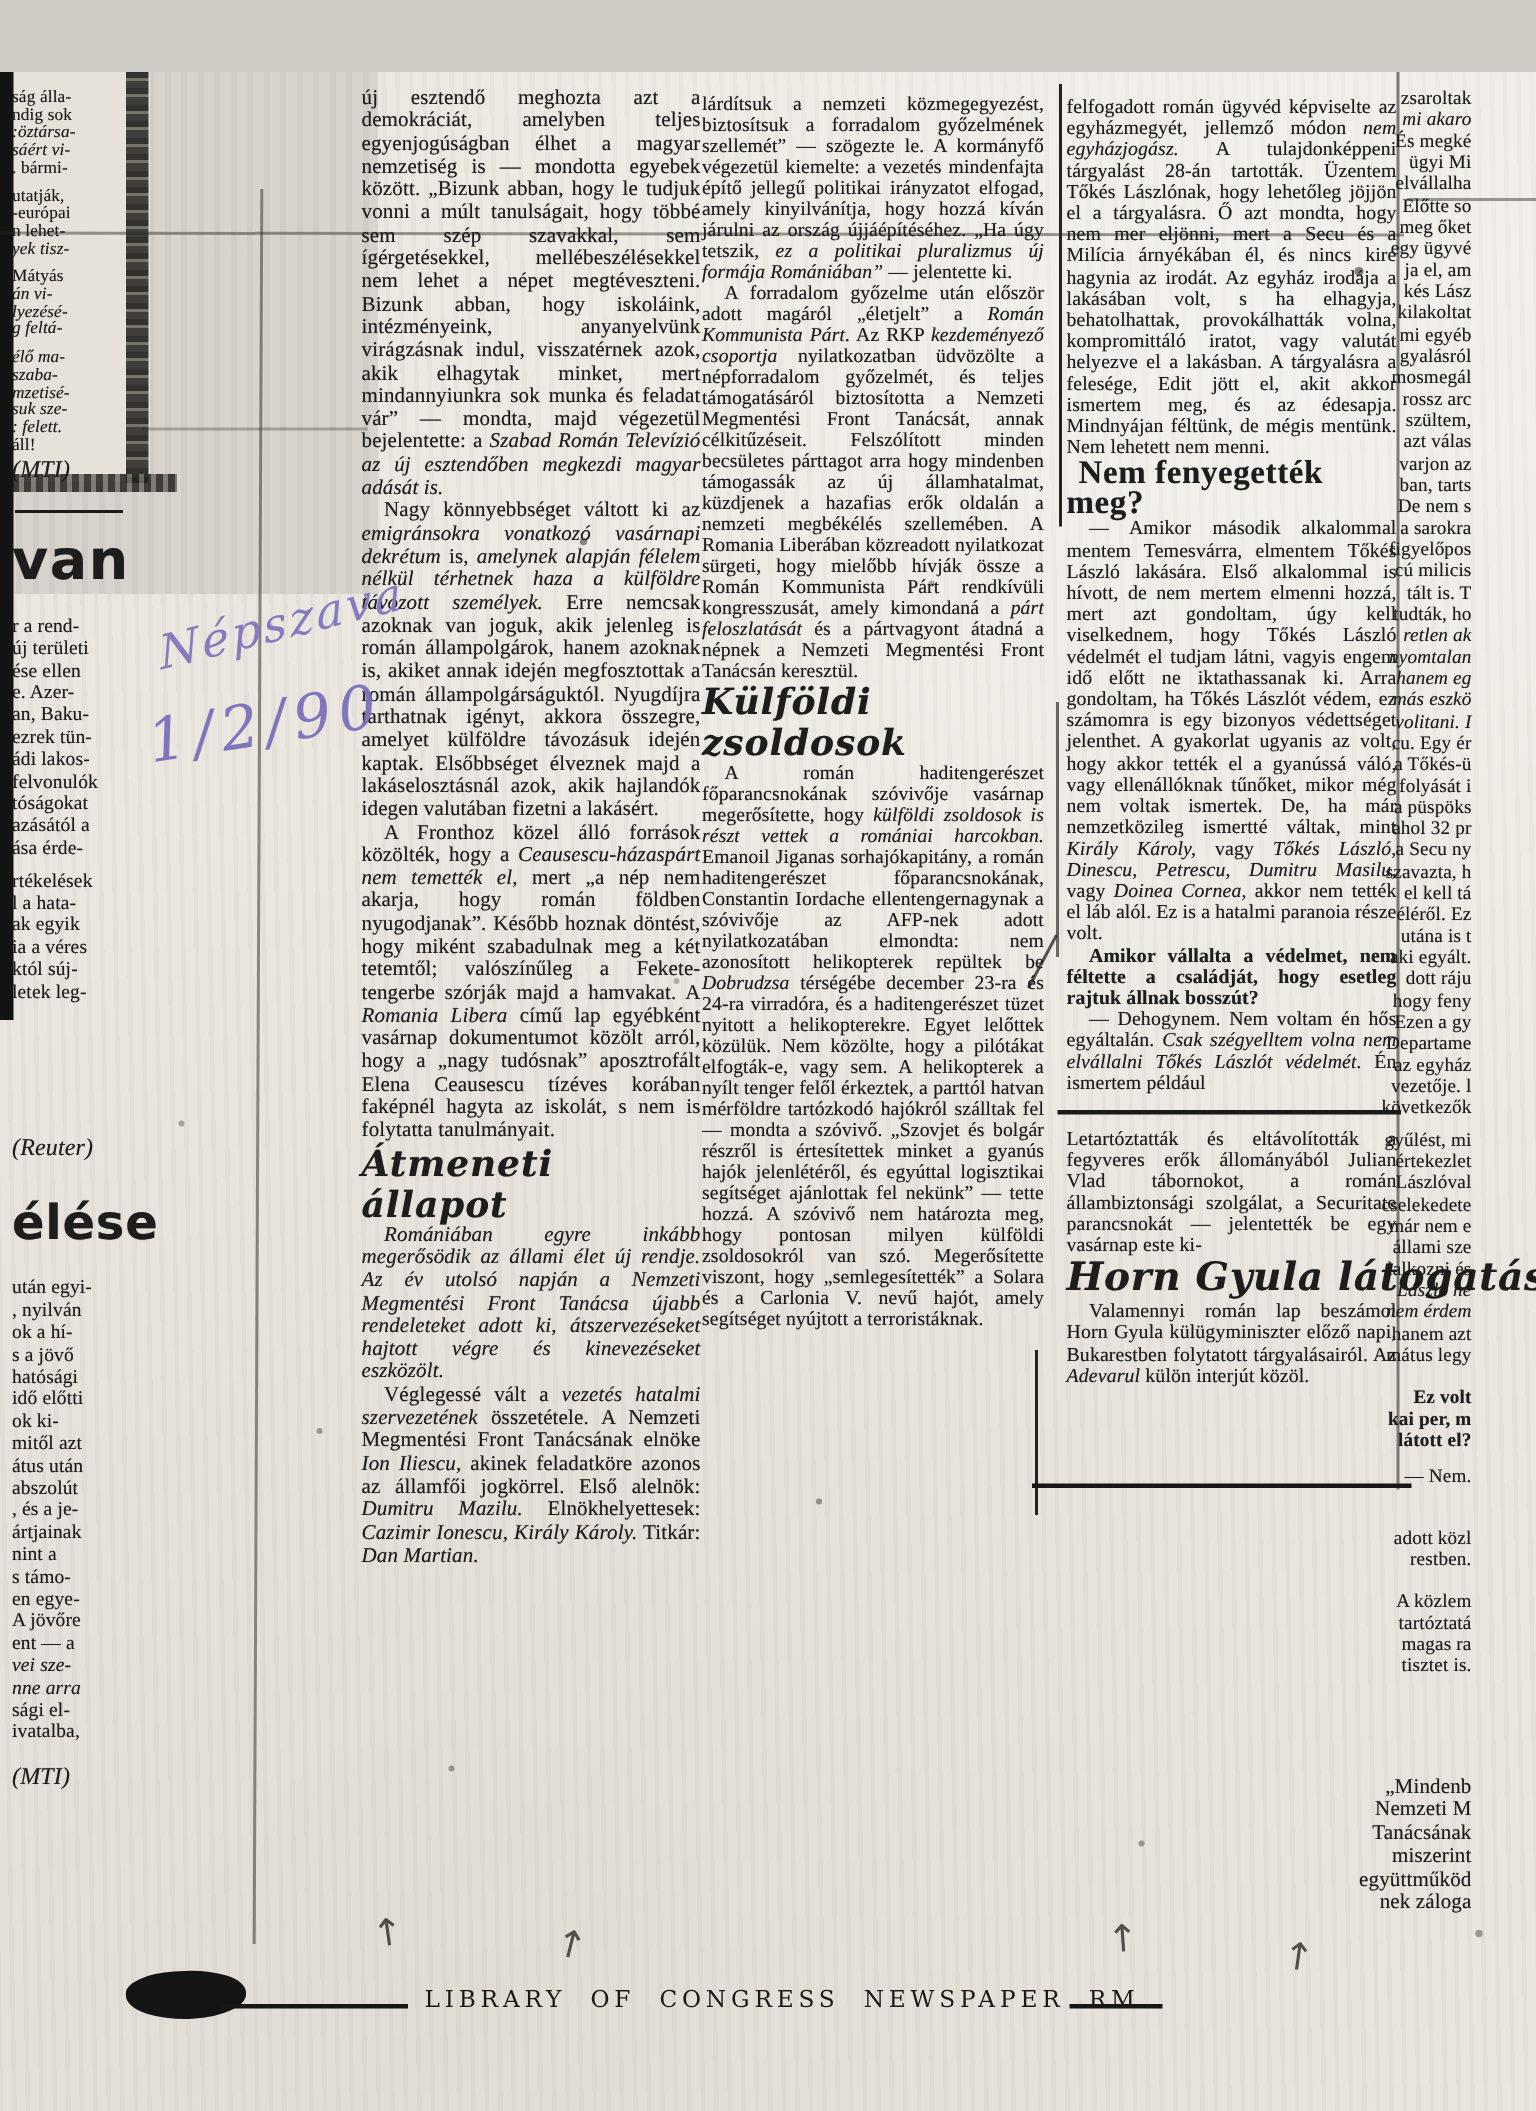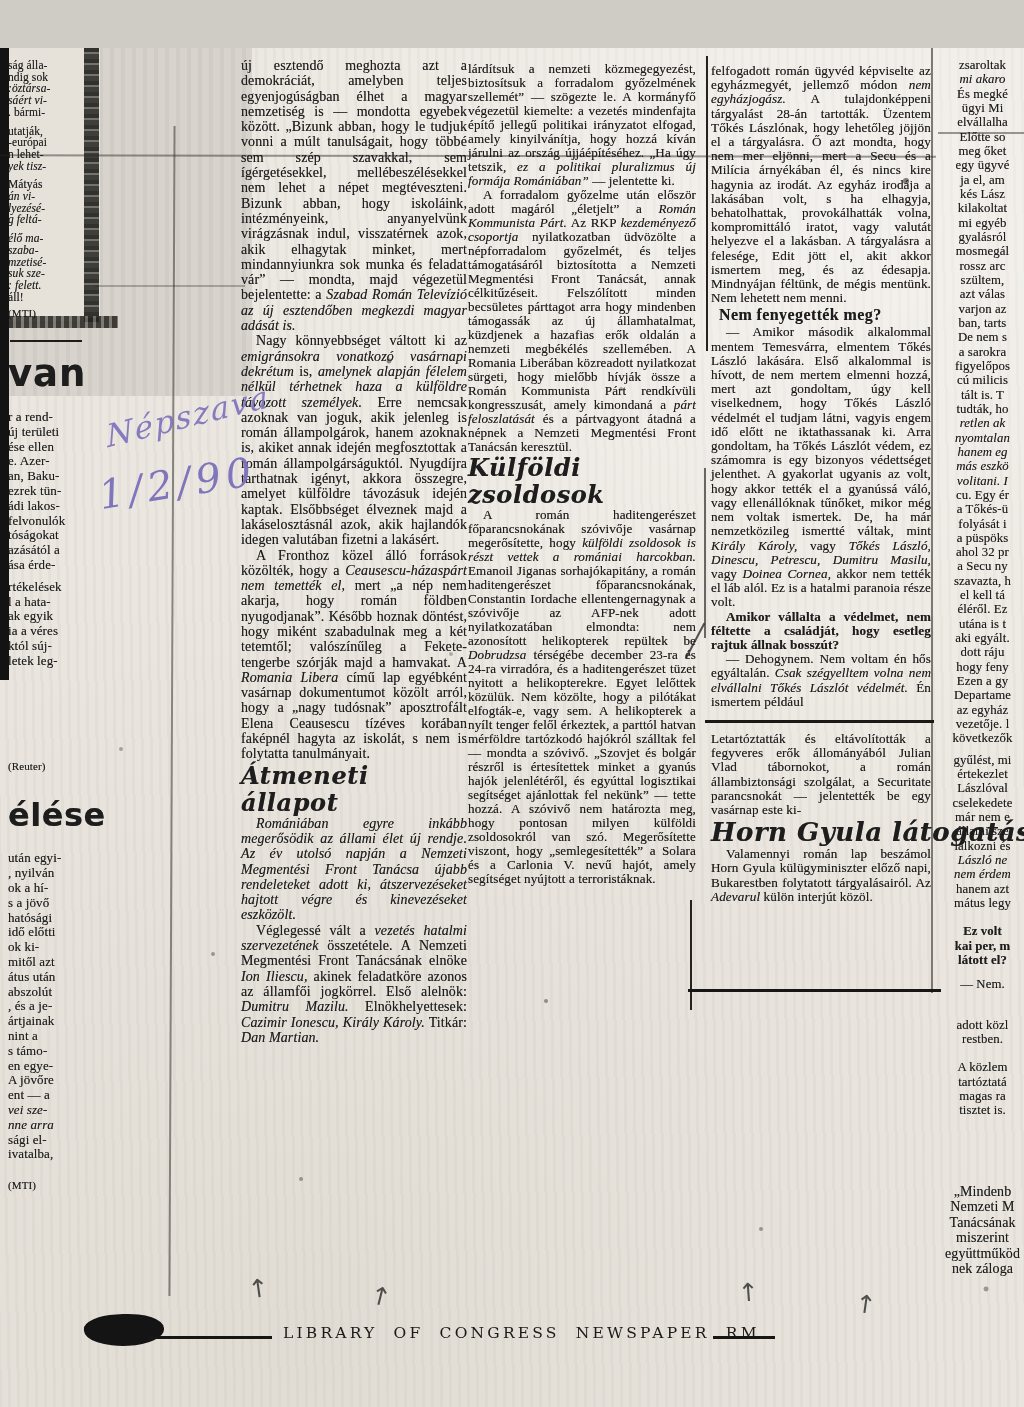--- a/index.html
+++ b/index.html
@@ -51,38 +51,38 @@
   .col p,.col h2,.col h3{margin:0;}
   .p{text-indent:15px;margin-top:3px;}
   .ni{text-indent:0;}
   .em{font-style:italic;}
   .pq{font-weight:bold;}
   .col-left{left:241px;top:10px;width:226px;font-size:14px;line-height:15.3px;}
   .col-mid{left:468px;top:14px;width:228px;font-size:13.1px;line-height:14px;}
   .col-right{left:711px;top:16px;width:220px;font-size:13.2px;line-height:14.2px;}
   .hs{font-weight:bold;font-style:italic;font-size:24px;line-height:27px;margin:14px 0 9px;
       text-align:left;letter-spacing:.6px;white-space:pre-line;font-family:"DejaVu Serif",serif;}
-  .hq{font-weight:bold;font-size:16px;line-height:20px;margin:14px 0 8px;text-align:left;text-indent:8px;letter-spacing:.4px;}
+  .hq{font-weight:bold;font-size:22px;line-height:20px;margin:14px 0 8px;text-align:left;text-indent:8px;letter-spacing:.4px;}
   .hb{font-weight:bold;font-style:italic;font-size:26px;line-height:30px;margin:16px 0 10px -16px;
       white-space:nowrap;letter-spacing:.5px;font-family:"DejaVu Serif",serif;}
   .rule{border:0;border-top:3px solid #1a1916;margin:11px 0 9px -6px;width:104%;}
   
   .edge-left{left:8px;top:12px;width:86px;text-align:left;text-shadow:0 0 .5px rgba(25,25,25,.5);}
   .edge-left p{margin:0;}
   .fl{font-size:11.5px;line-height:11.7px;white-space:nowrap;}
   .fl2{font-size:13px;line-height:14.8px;white-space:nowrap;}
-  .cr{font-size:11px;margin-top:5px !important;}
+  .cr{font-style:italic;font-size:16px;margin-top:5px !important;}
   .rule-sm{border:0;border-top:2.5px solid #1d1c1a;width:72px;margin:20px 0 0 2px;}
   .hv{font-family:"DejaVu Sans","Liberation Sans",sans-serif;font-weight:800;font-size:37px;
       line-height:40px;margin-top:12px !important;white-space:nowrap;letter-spacing:1px;}
   .he{font-family:"DejaVu Sans","Liberation Sans",sans-serif;font-weight:800;font-size:32px;
       line-height:40px;margin-top:22px !important;white-space:nowrap;letter-spacing:.5px;}
   .mt16{margin-top:16px !important;}
   .mt90{margin-top:90px !important;}
-  .edge-right{left:941px;top:10px;width:83px;text-align:center;text-shadow:0 0 .5px rgba(25,25,25,.5);}
+  .edge-right{left:898px;top:10px;width:83px;text-align:right;text-shadow:0 0 .5px rgba(25,25,25,.5);}
   .edge-right p{margin:0;}
   .fr{font-size:12.8px;line-height:14.33px;white-space:nowrap;}
   .b{font-weight:bold;}
   .lg{font-size:14px;line-height:15.5px;}
   .gp{margin-top:7px !important;}
   .gp10{margin-top:10px !important;}
   .gp14{margin-top:14px !important;}
   .gp26{margin-top:26px !important;}
   .gp66{margin-top:66px !important;}
   

